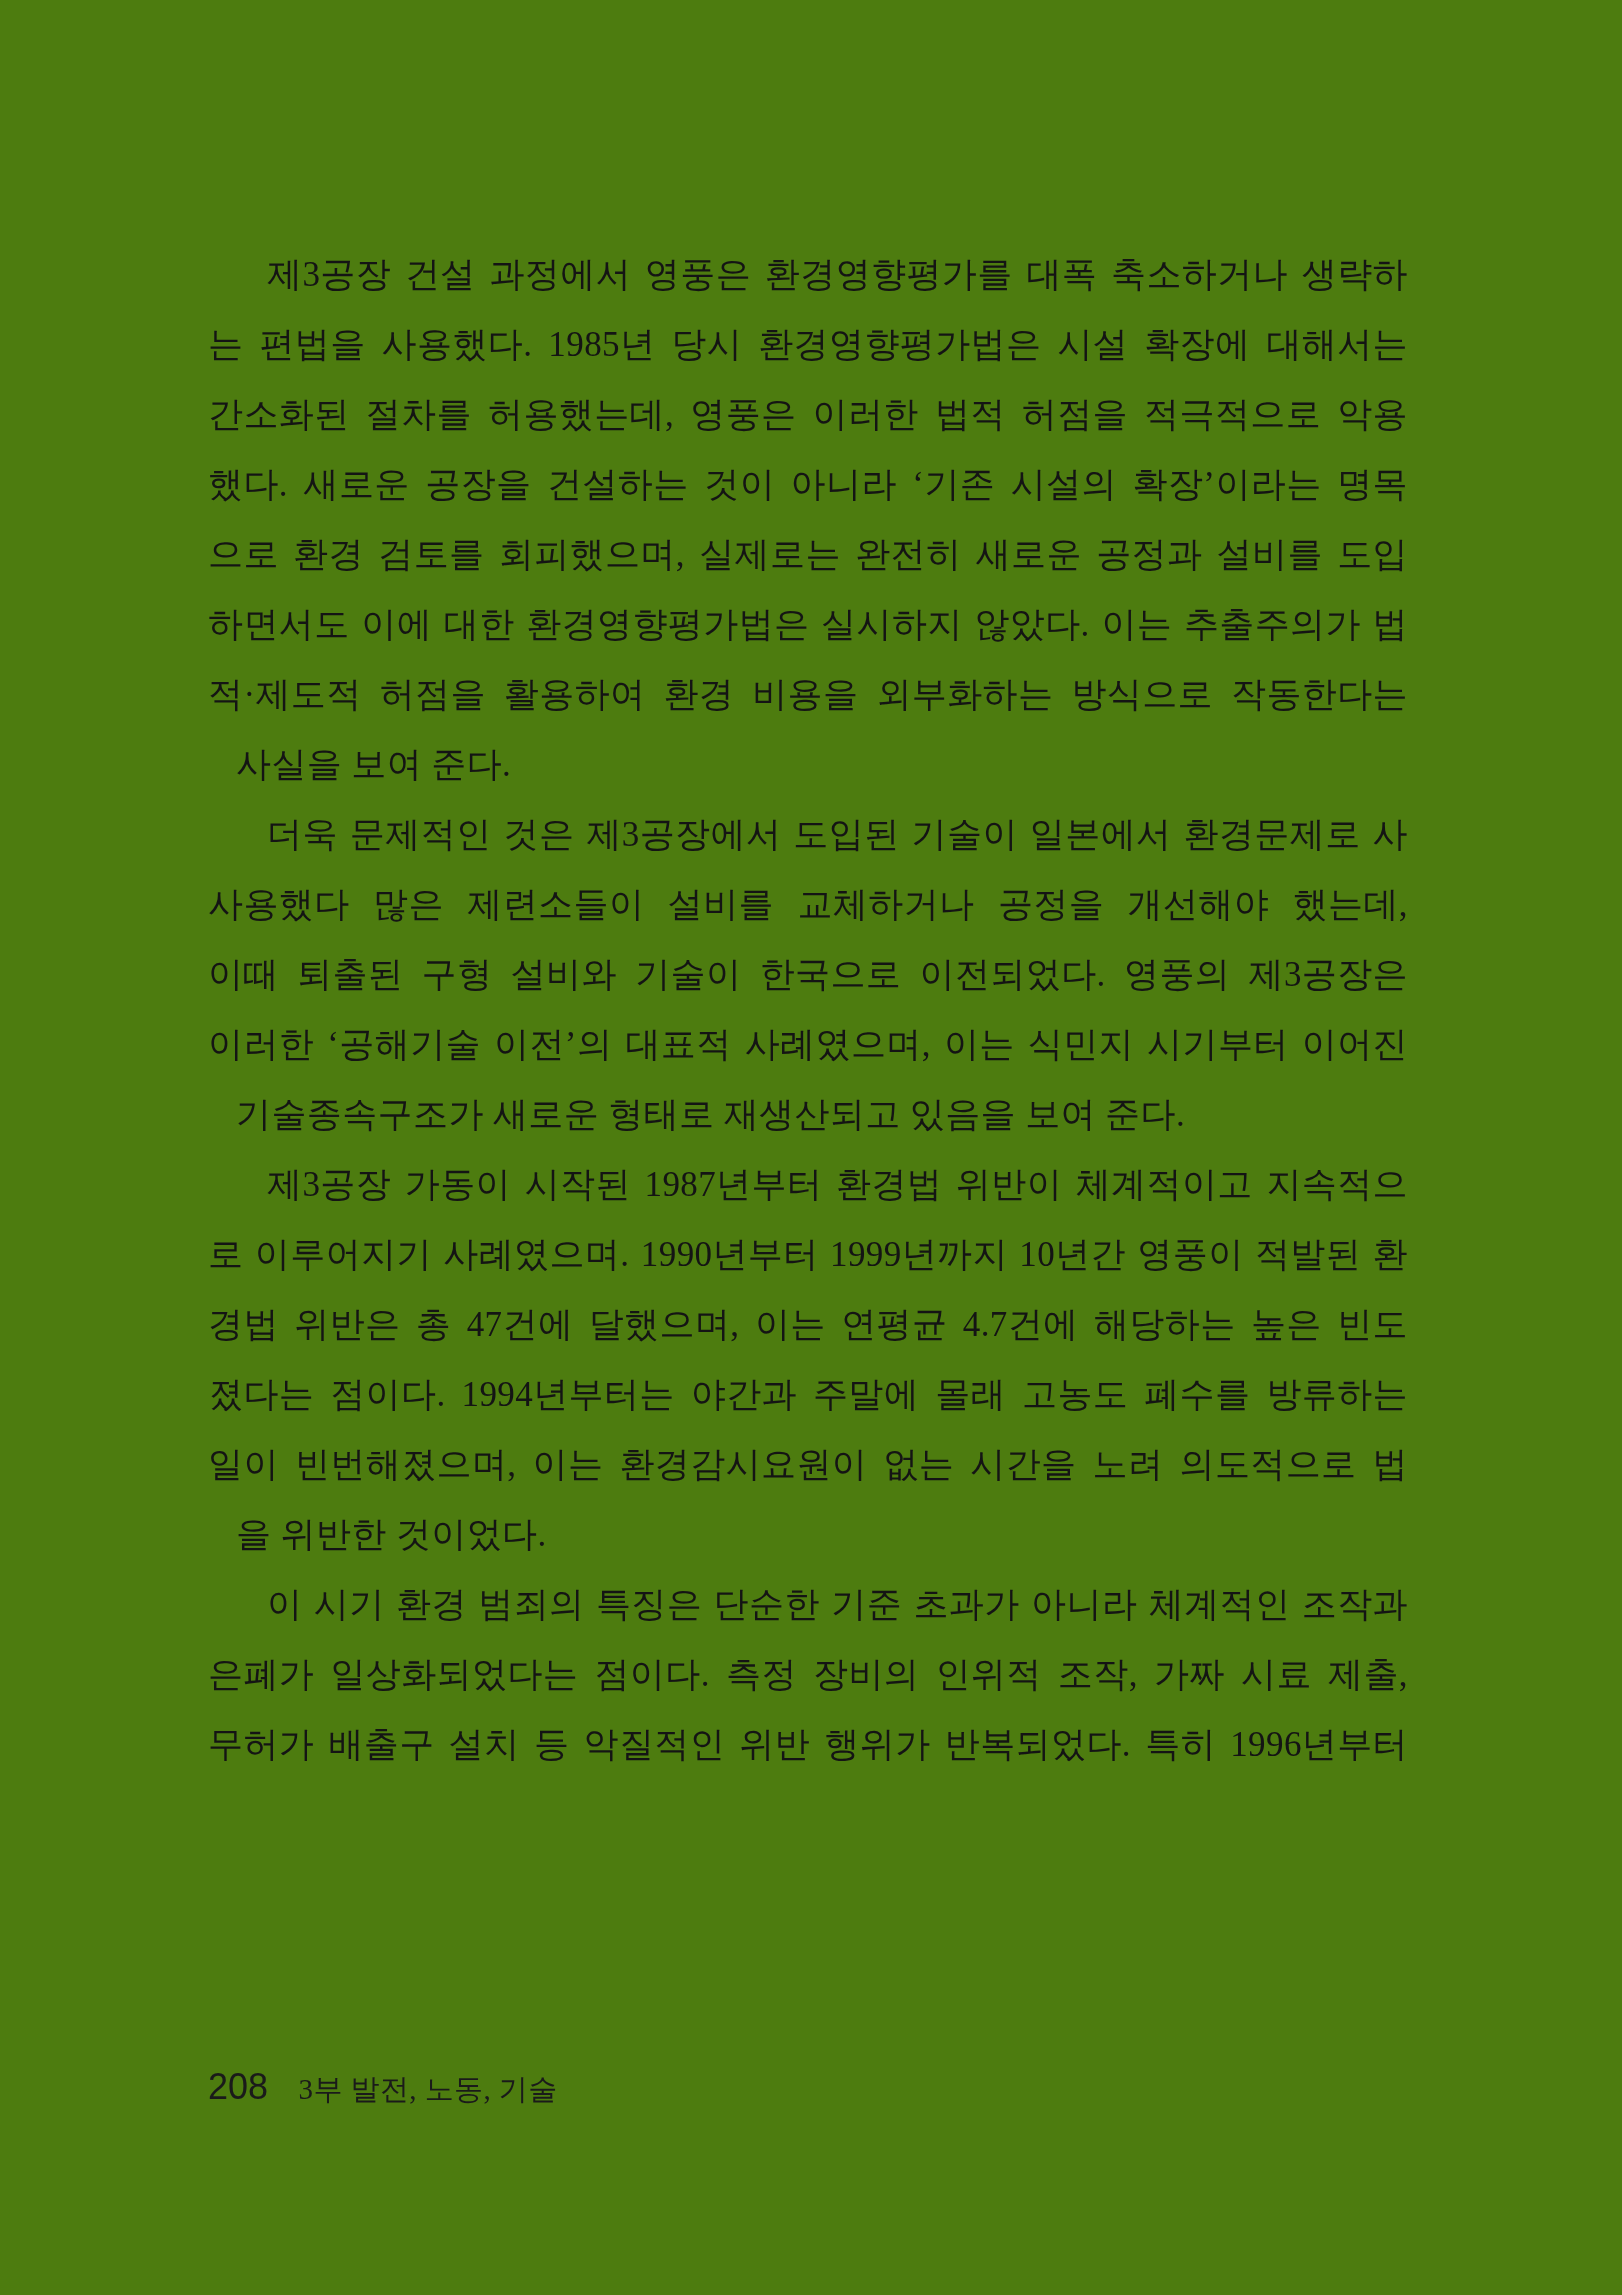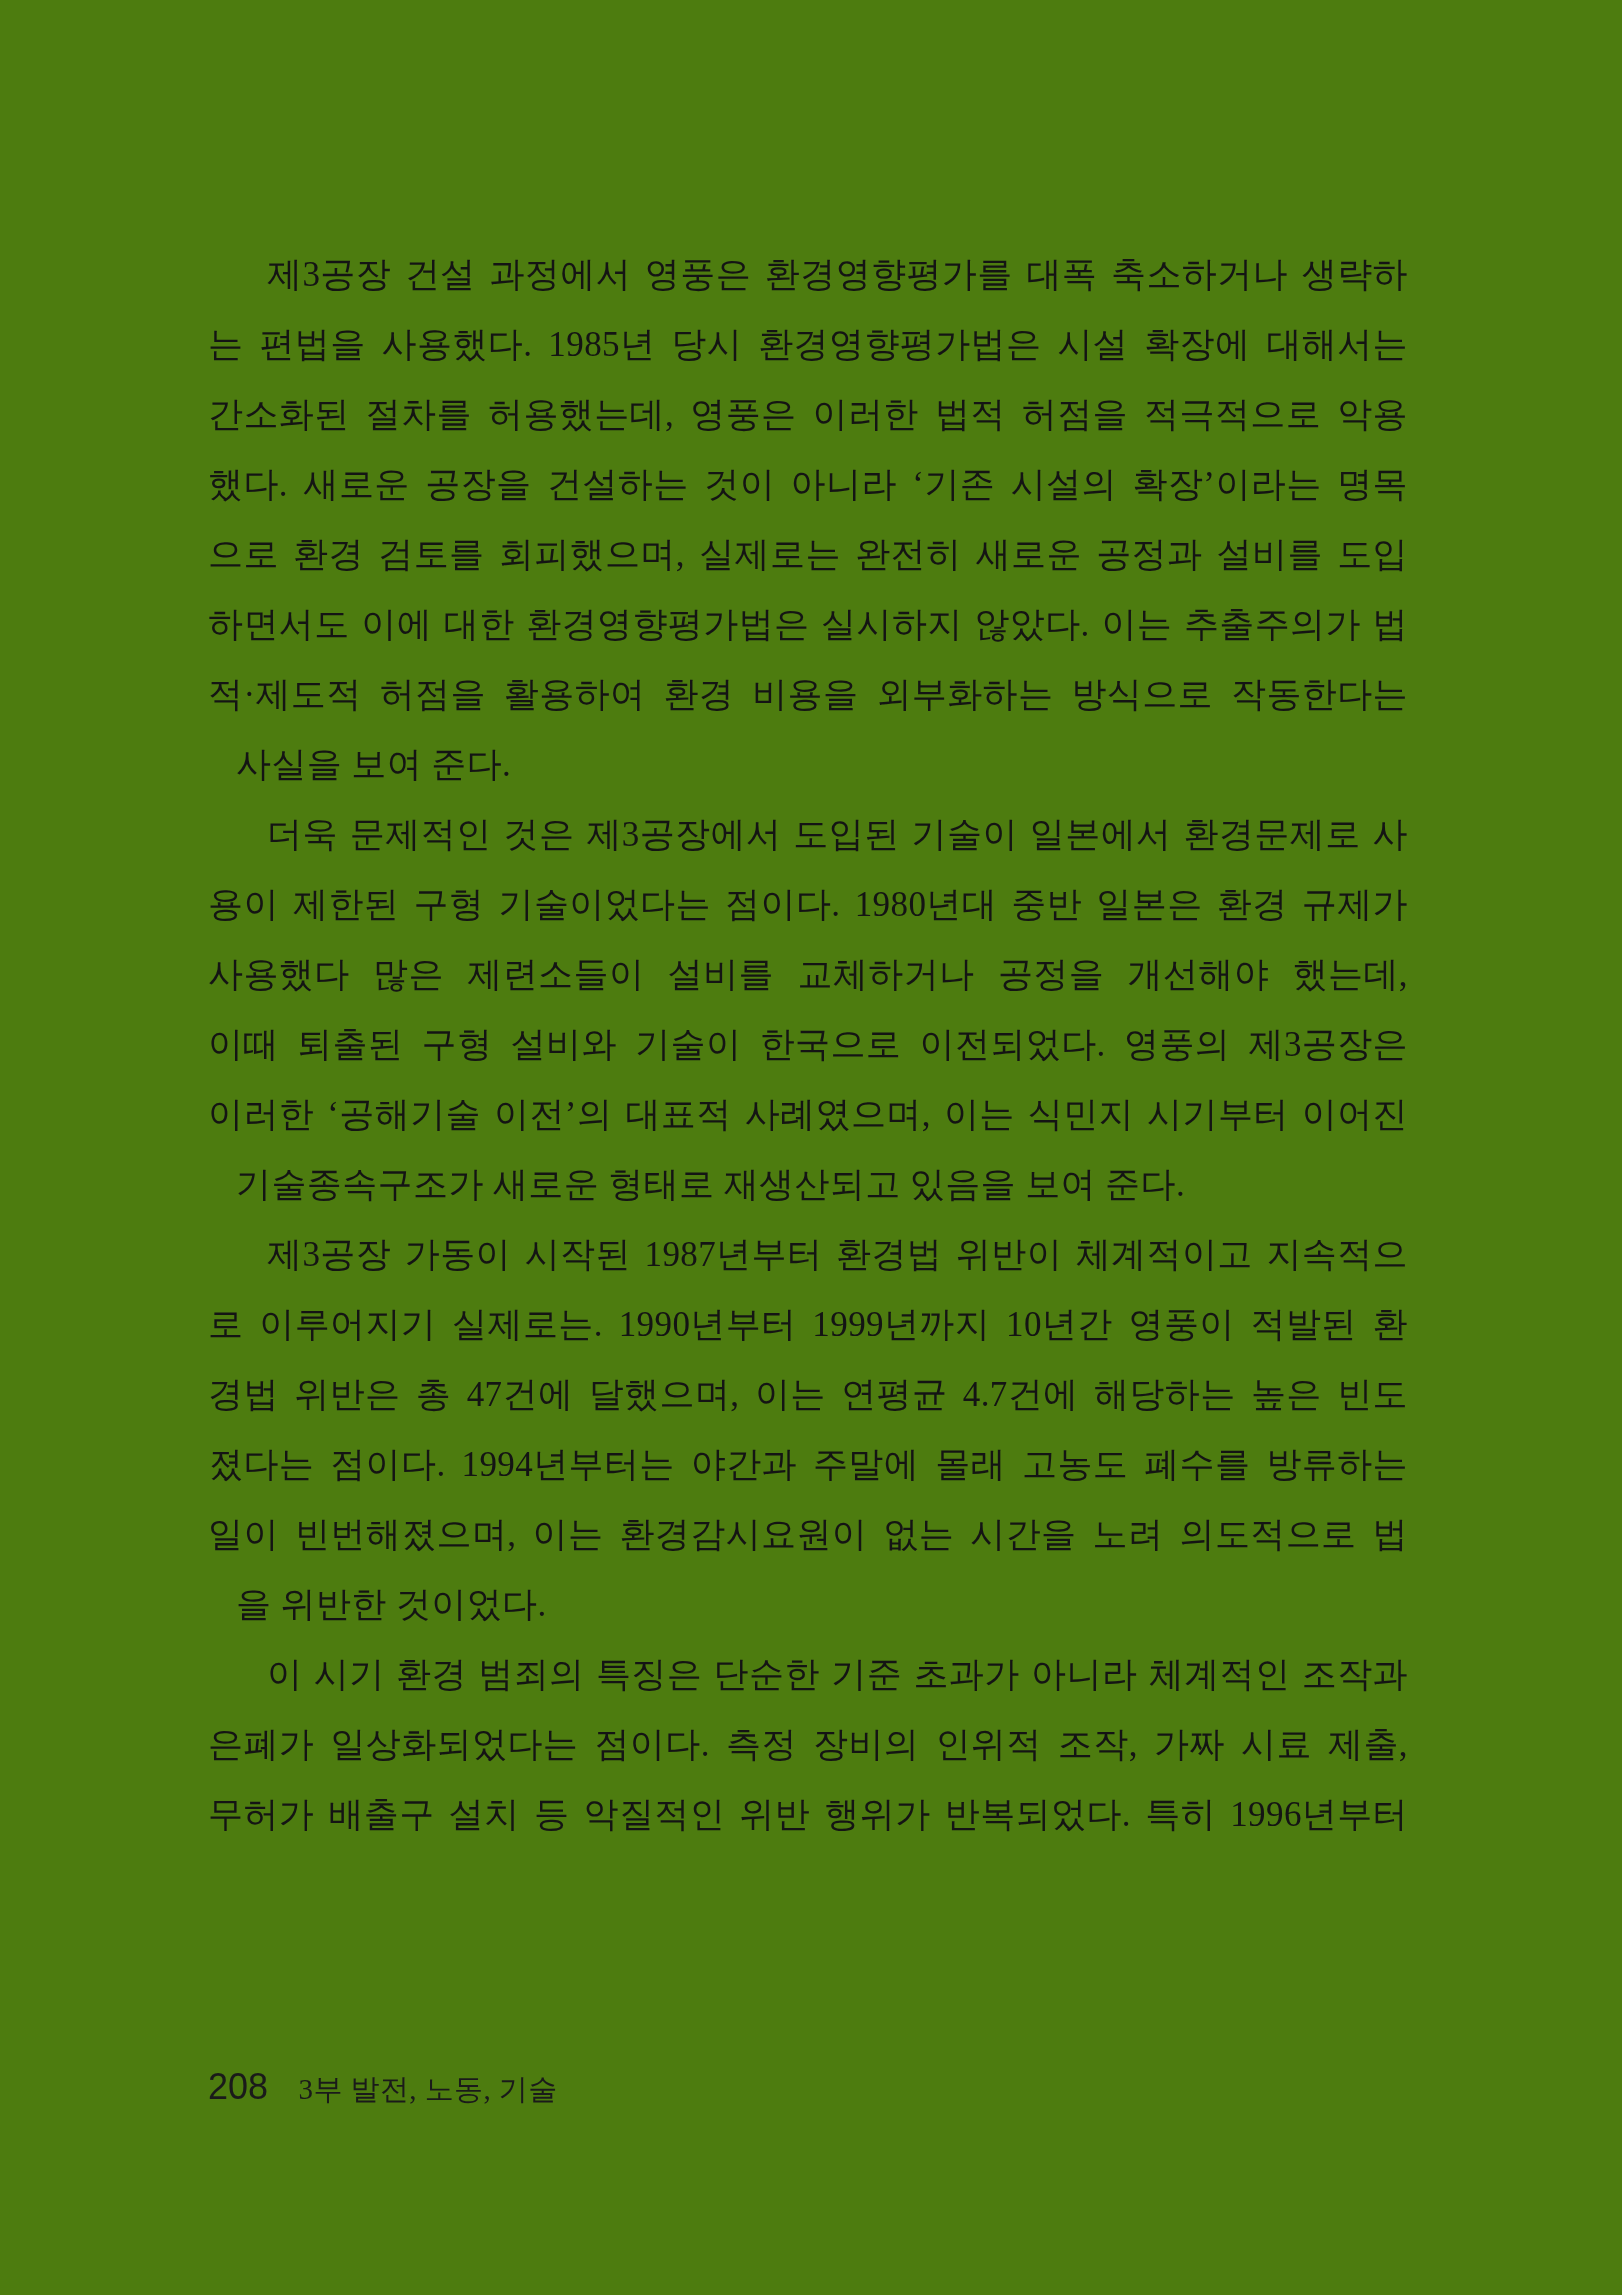--- a/index.html
+++ b/index.html
@@ -79,30 +79,29 @@
       <div class="line">간소화된 절차를 허용했는데, 영풍은 이러한 법적 허점을 적극적으로 악용</div>
       <div class="line">했다. 새로운 공장을 건설하는 것이 아니라 ‘기존 시설의 확장’이라는 명목</div>
       <div class="line">으로 환경 검토를 회피했으며, 실제로는 완전히 새로운 공정과 설비를 도입</div>
       <div class="line">하면서도 이에 대한 환경영향평가법은 실시하지 않았다. 이는 추출주의가 법</div>
       <div class="line">적·제도적 허점을 활용하여 환경 비용을 외부화하는 방식으로 작동한다는</div>
       <div class="line last">사실을 보여 준다.</div>
     </div>
 
     <div class="paragraph">
       <div class="line first">더욱 문제적인 것은 제3공장에서 도입된 기술이 일본에서 환경문제로 사</div>
-      <div class="line">용이 제한된 구형 기술이었다는 점이다. 1980년대 중반 일본은 환경 규제가</div>
       <div class="line">사용했다 많은 제련소들이 설비를 교체하거나 공정을 개선해야 했는데,</div>
       <div class="line">이때 퇴출된 구형 설비와 기술이 한국으로 이전되었다. 영풍의 제3공장은</div>
       <div class="line">이러한 ‘공해기술 이전’의 대표적 사례였으며, 이는 식민지 시기부터 이어진</div>
       <div class="line last">기술종속구조가 새로운 형태로 재생산되고 있음을 보여 준다.</div>
     </div>
 
     <div class="paragraph">
       <div class="line first">제3공장 가동이 시작된 1987년부터 환경법 위반이 체계적이고 지속적으</div>
-      <div class="line">로 이루어지기 실제로는. 1990년부터 1999년까지 10년간 영풍이 적발된 환</div>
+      <div class="line">로 이루어지기 사례였으며. 1990년부터 1999년까지 10년간 영풍이 적발된 환</div>
       <div class="line">경법 위반은 총 47건에 달했으며, 이는 연평균 4.7건에 해당하는 높은 빈도</div>
       <div class="line">졌다는 점이다. 1994년부터는 야간과 주말에 몰래 고농도 폐수를 방류하는</div>
       <div class="line">일이 빈번해졌으며, 이는 환경감시요원이 없는 시간을 노려 의도적으로 법</div>
       <div class="line last">을 위반한 것이었다.</div>
     </div>
 
     <div class="paragraph">
       <div class="line first">이 시기 환경 범죄의 특징은 단순한 기준 초과가 아니라 체계적인 조작과</div>
       <div class="line">은폐가 일상화되었다는 점이다. 측정 장비의 인위적 조작, 가짜 시료 제출,</div>
       <div class="line">무허가 배출구 설치 등 악질적인 위반 행위가 반복되었다. 특히 1996년부터</div>

